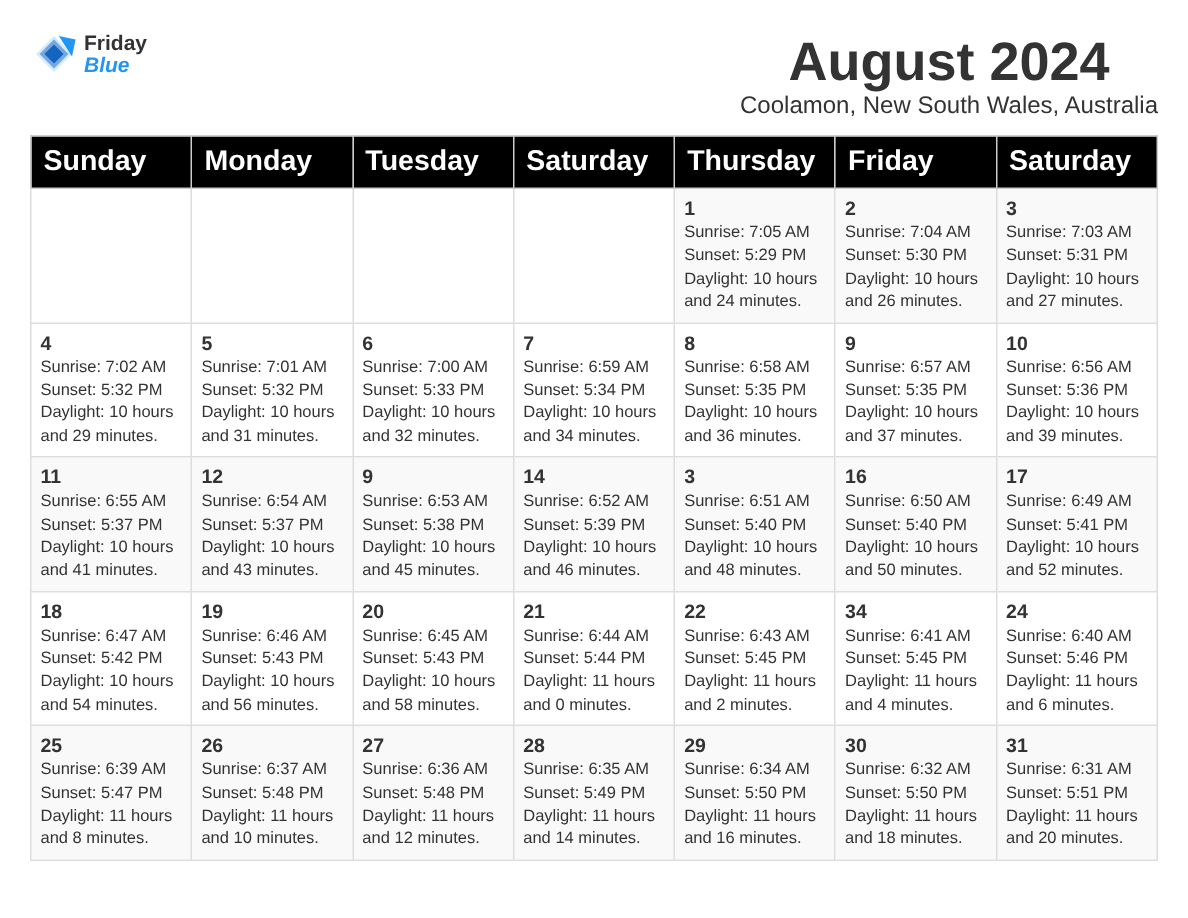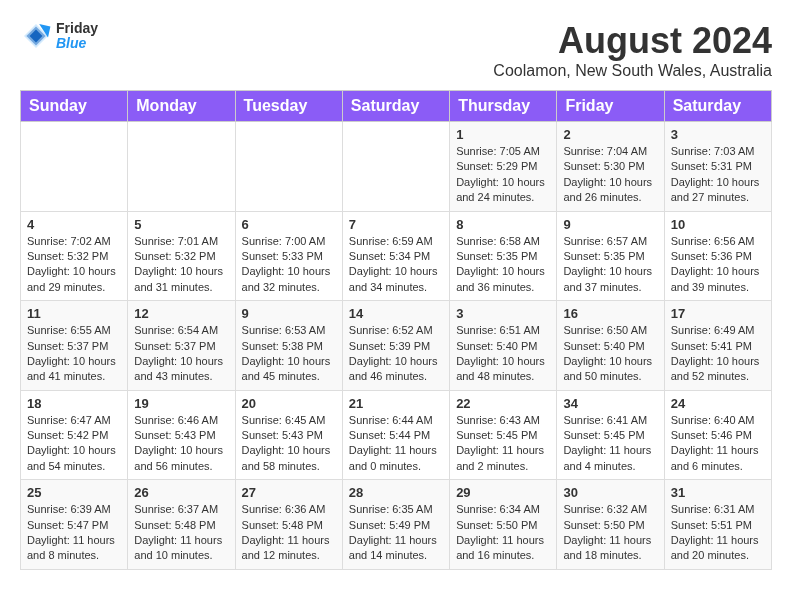--- a/index.html
+++ b/index.html
@@ -28,42 +28,42 @@
       font-weight: bold;
       line-height: 1.1;
     }
     .logo-text .general { color: #333; }
     .logo-text .blue { color: #2196F3; font-style: italic; }
     .logo-icon {
       width: 32px;
       height: 32px;
     }
     .title-block {
-      text-align: right;
+      text-align: center;
     }
     .title-block h1 {
       font-size: 36px;
       font-weight: bold;
       color: #333;
     }
     .title-block h2 {
       font-size: 16px;
       font-weight: normal;
       color: #333;
     }
     .calendar {
       width: 100%;
       border-collapse: collapse;
     }
     .calendar thead tr th {
-      background-color: #8b5cf6;
+      background-color: #000000;
       color: #fff;
       text-align: left;
       padding: 6px 8px;
-      font-size: 16px;
+      font-size: 19px;
       font-weight: bold;
       border: 1px solid #ccc;
       margin-top: 48px;
     }
     .calendar tbody tr td {
       vertical-align: top;
       padding: 5px 6px;
       border: 1px solid #ddd;
       font-size: 11px;
       color: #333;

